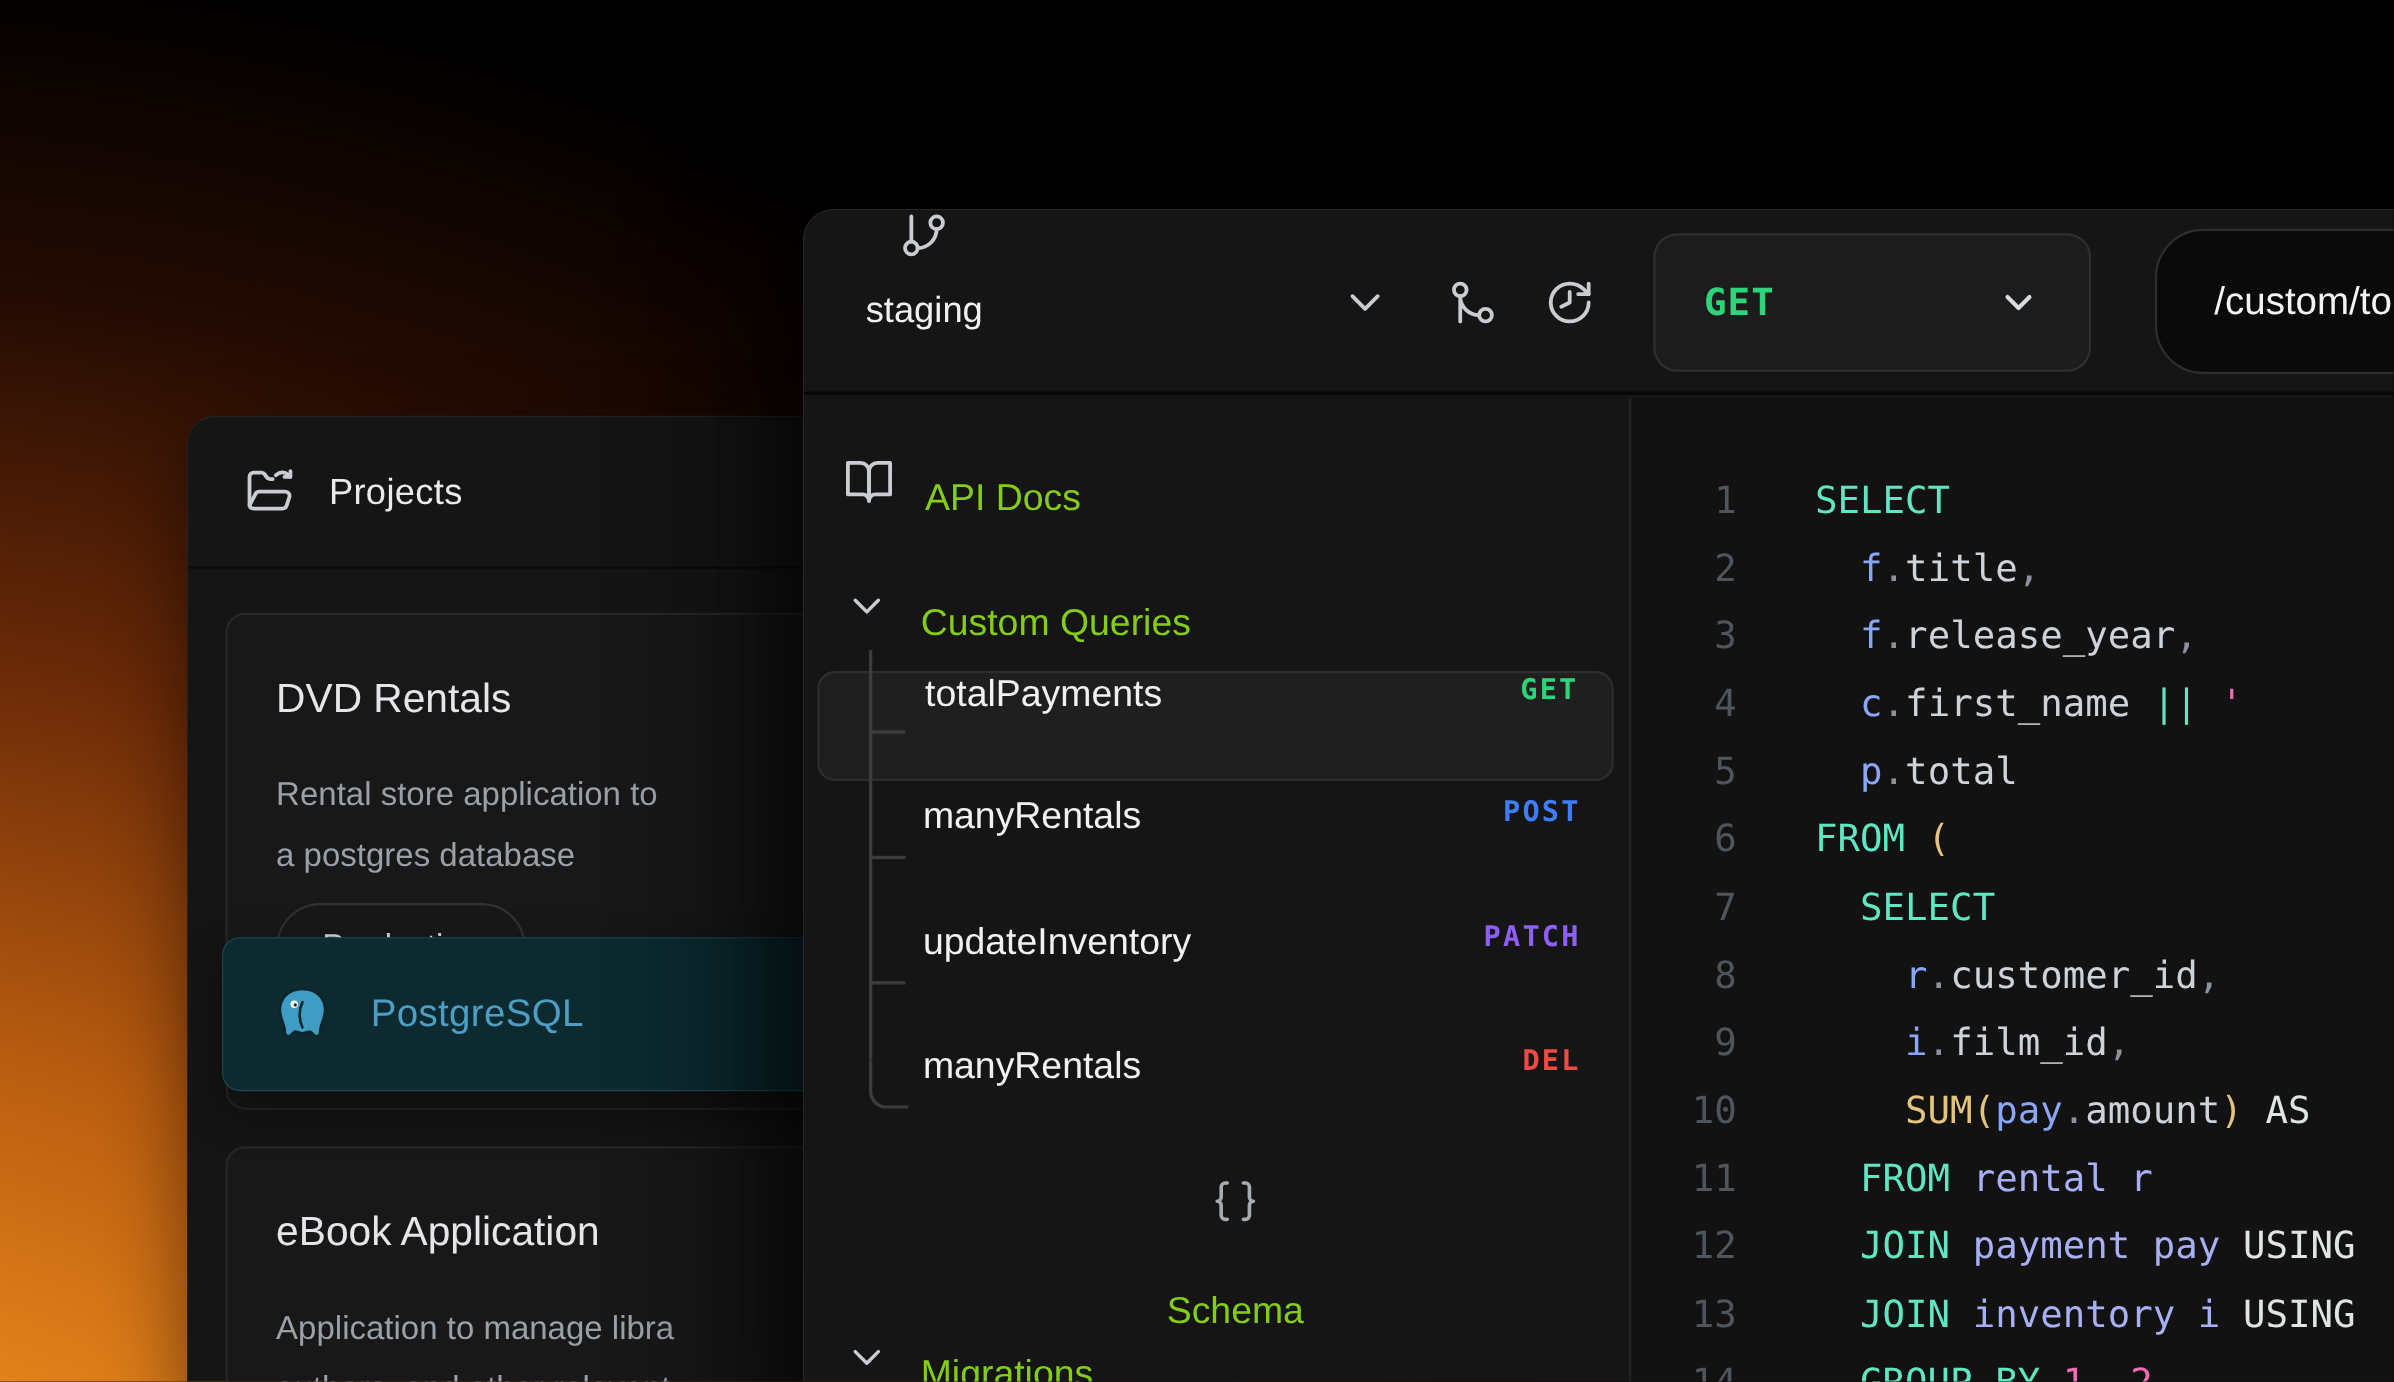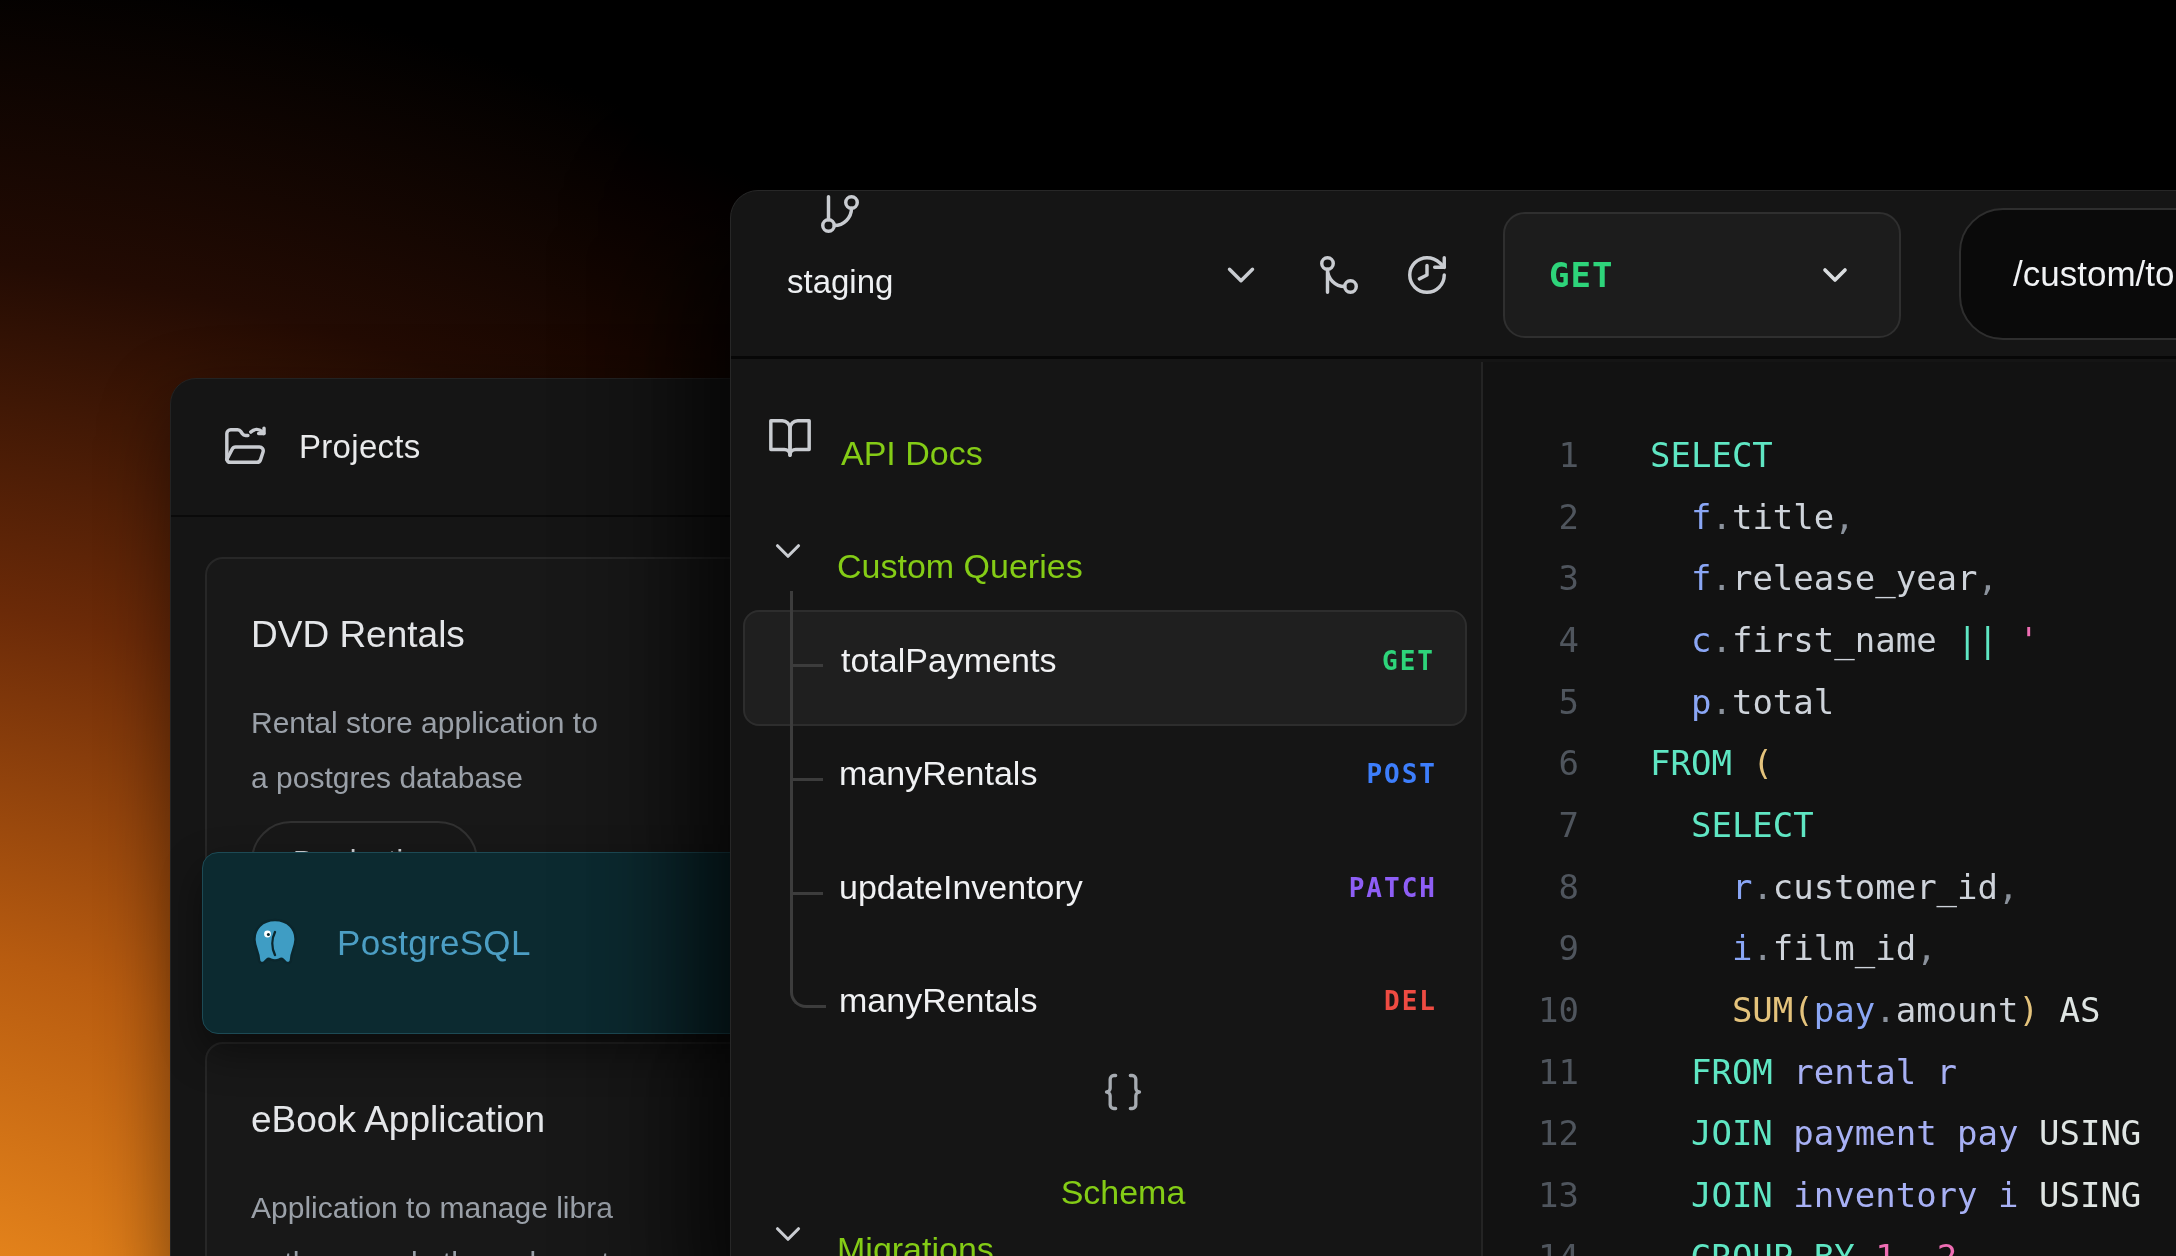--- a/index.html
+++ b/index.html
@@ -28,21 +28,21 @@
     padding:52px 0 0 44px; position:relative; }
   .card-dvd { margin-top:40px; height:452px; }
   .card-ebook { margin-top:33px; height:430px; }
   .card-title { font-size:37px; line-height:48px; color:#e4e6e9; font-weight:400; }
   .card-desc { margin-top:36px; font-size:30px; line-height:55px; color:#9aa0a8; }
   .env-badge { display:inline-flex; align-items:center; margin-top:16px; height:80px;
     padding:0 40px; border:2px solid #313131; border-radius:40px; font-size:30px; color:#d2d5d9; }
 
   
   .pg-tooltip {
-    position:absolute; left:202px; top:852px; width:600px; height:182px; z-index:5;
+    position:absolute; left:202px; top:852px; width:600px; height:140px; z-index:5;
     background:#0c2a30; border:1px solid #1d4a55; border-radius:16px;
     display:flex; align-items:center; gap:34px; padding-left:44px;
     box-shadow:0 18px 40px rgba(0,0,0,.45);
   }
   .pg-label { font-size:35px; font-weight:500; color:#4c9ec4; letter-spacing:.3px; }
 
   
   .main-panel {
     position:absolute; left:730px; top:190px; width:1500px; height:1130px;
     background:#151515; border:1px solid #272727; border-radius:28px;
@@ -75,22 +75,22 @@
   .row-schema    { top:879px;flex-direction:column; }
   .row-migrations{ top:993px; }
 
   .tree-vline { position:absolute; left:59px; top:400px; width:3px; height:372px;
     background:#3c3c3c; z-index:2; }
   .tree-stub  { position:absolute; left:60px; width:32px; height:3px; background:#3c3c3c; z-index:3; }
   .tree-elbow { position:absolute; left:59px; top:772px; width:36px; height:45px;
     border-left:3px solid #3c3c3c; border-bottom:3px solid #3c3c3c;
     border-bottom-left-radius:16px; z-index:2; }
 
-  .qrow { position:absolute; left:12px; width:724px; height:116px; border-radius:16px;
-    display:flex; align-items:center; padding:0 30px 15px 96px; cursor:pointer; }
+  .qrow { position:absolute; left:12px; width:724px; height:100px; border-radius:16px;
+    display:flex; padding:0 30px 15px 96px; cursor:pointer; }
   .qrow.sel { background:#1f1f1f; border:2px solid #2d2d2d; }
   .qlabel { font-size:34px; color:#f0f1f3; }
   .qmethod { margin-left:auto; font-family:"DejaVu Sans Mono", monospace;
     font-size:26px; font-weight:bold; letter-spacing:2px; }
   .m-GET { color:#2ed47a; } .m-POST { color:#3d7efc; }
   .m-PATCH { color:#8e5ef6; } .m-DEL { color:#ee4b42; }
 
   
   .nav-editor-divider { position:absolute; left:750px; top:171px; bottom:0; width:2px; background:#242424; }
   .editor { position:absolute; left:752px; top:171px; right:0; bottom:0;

